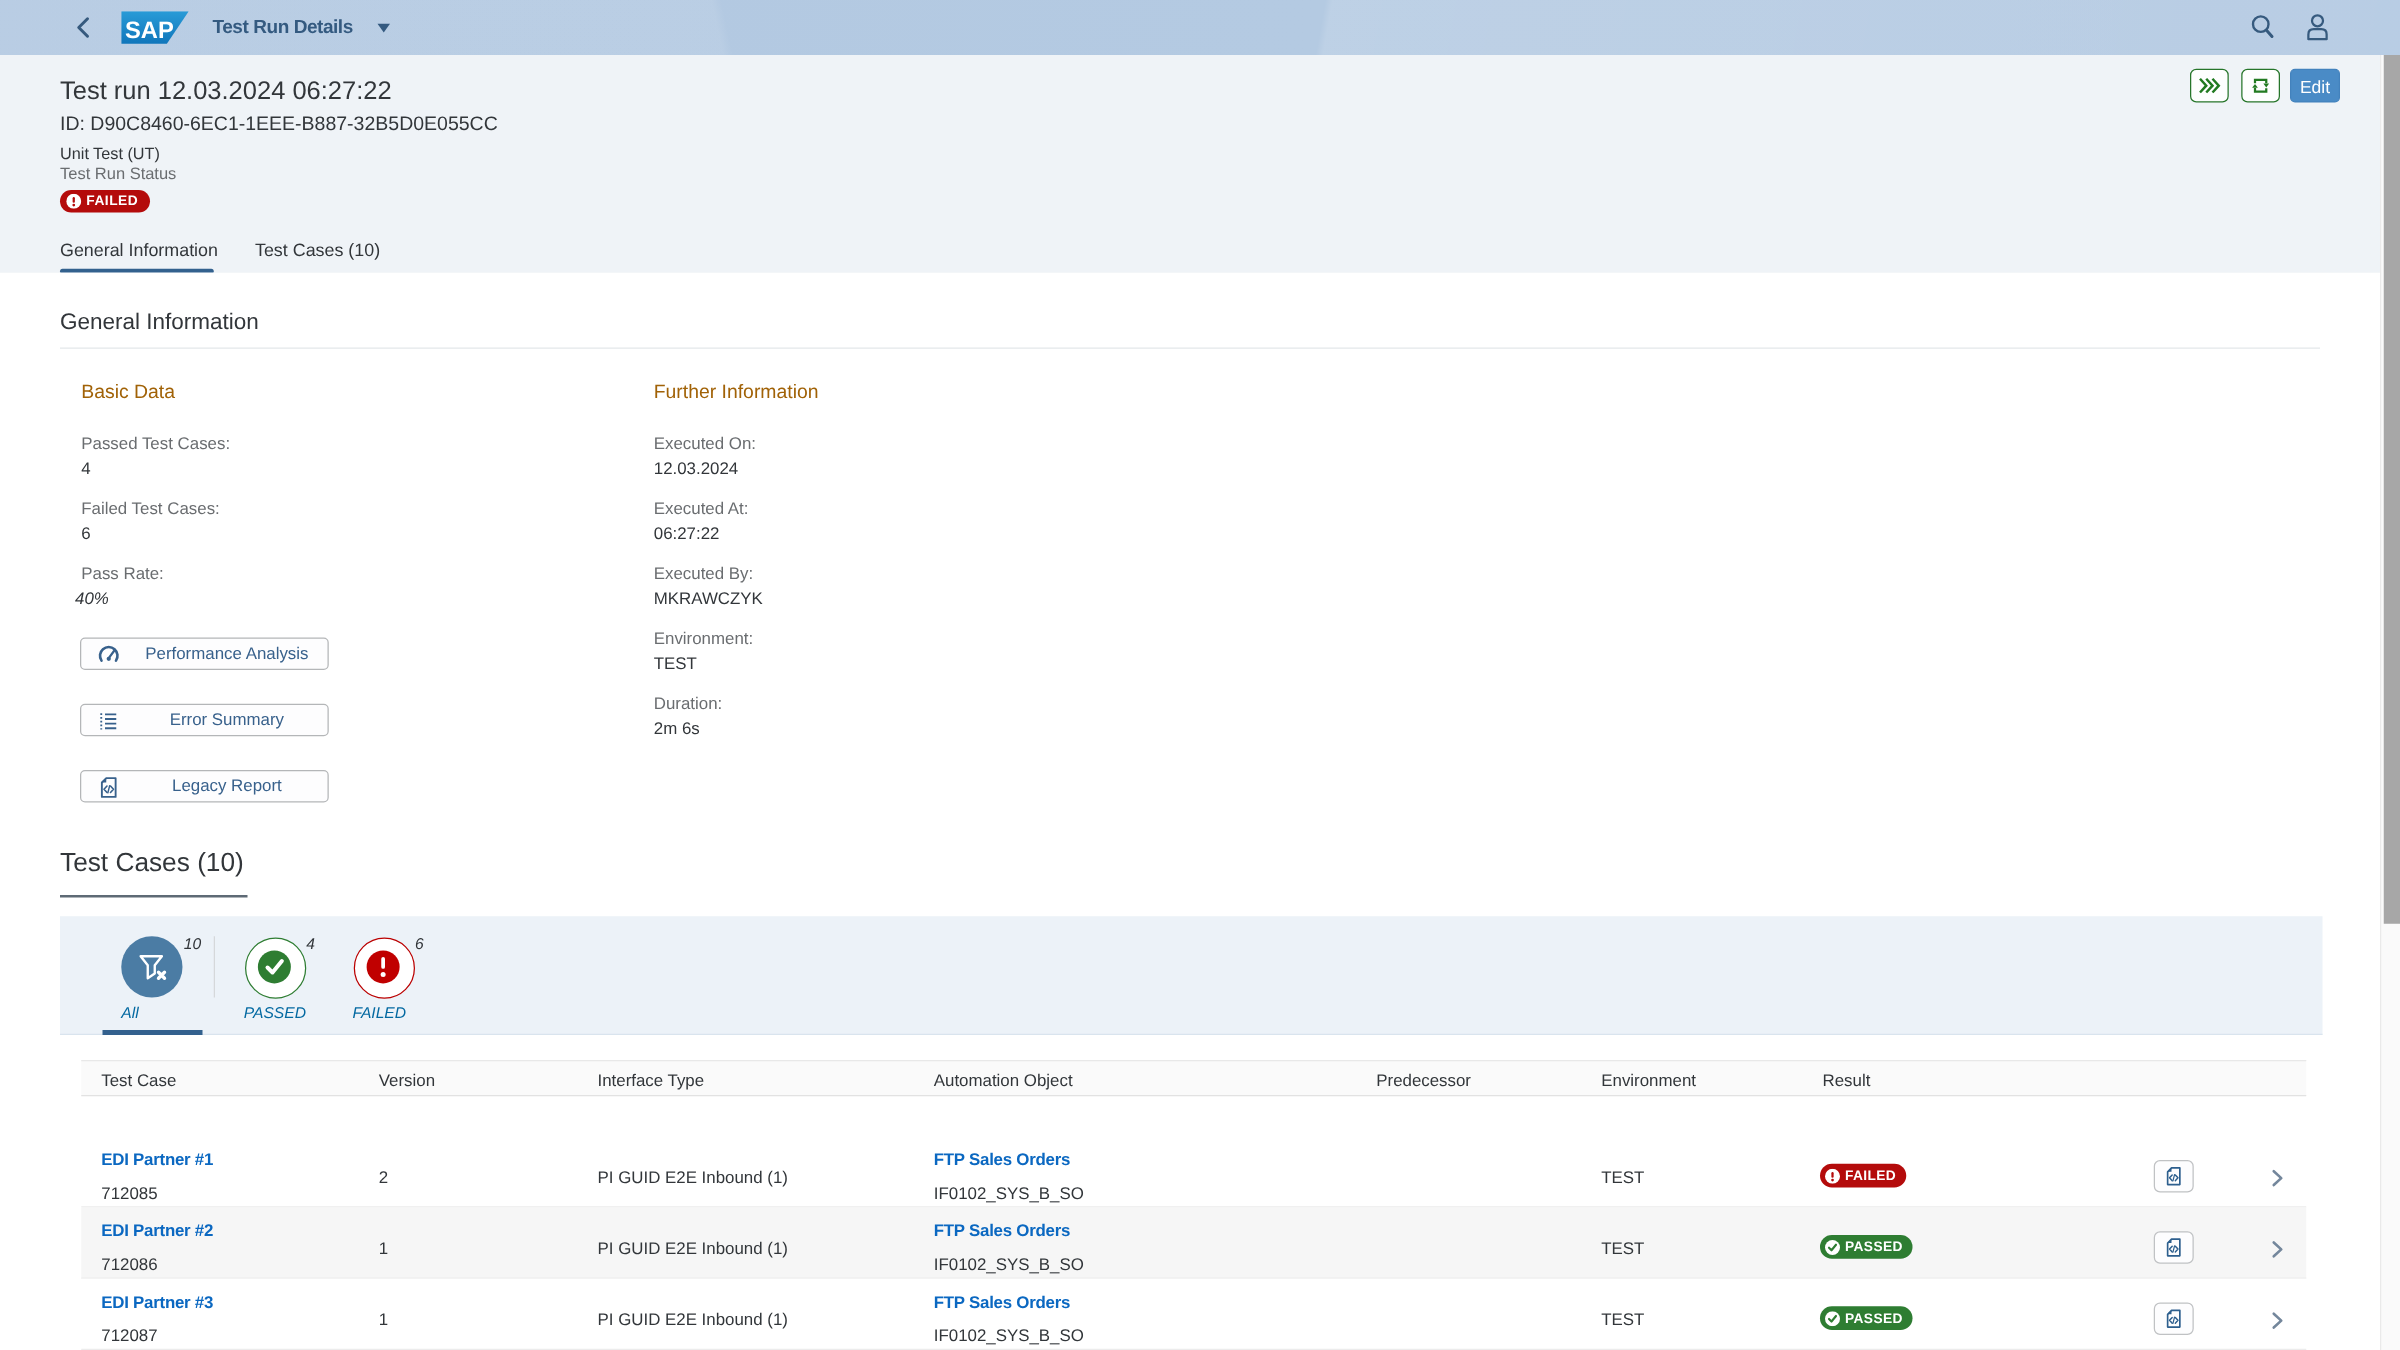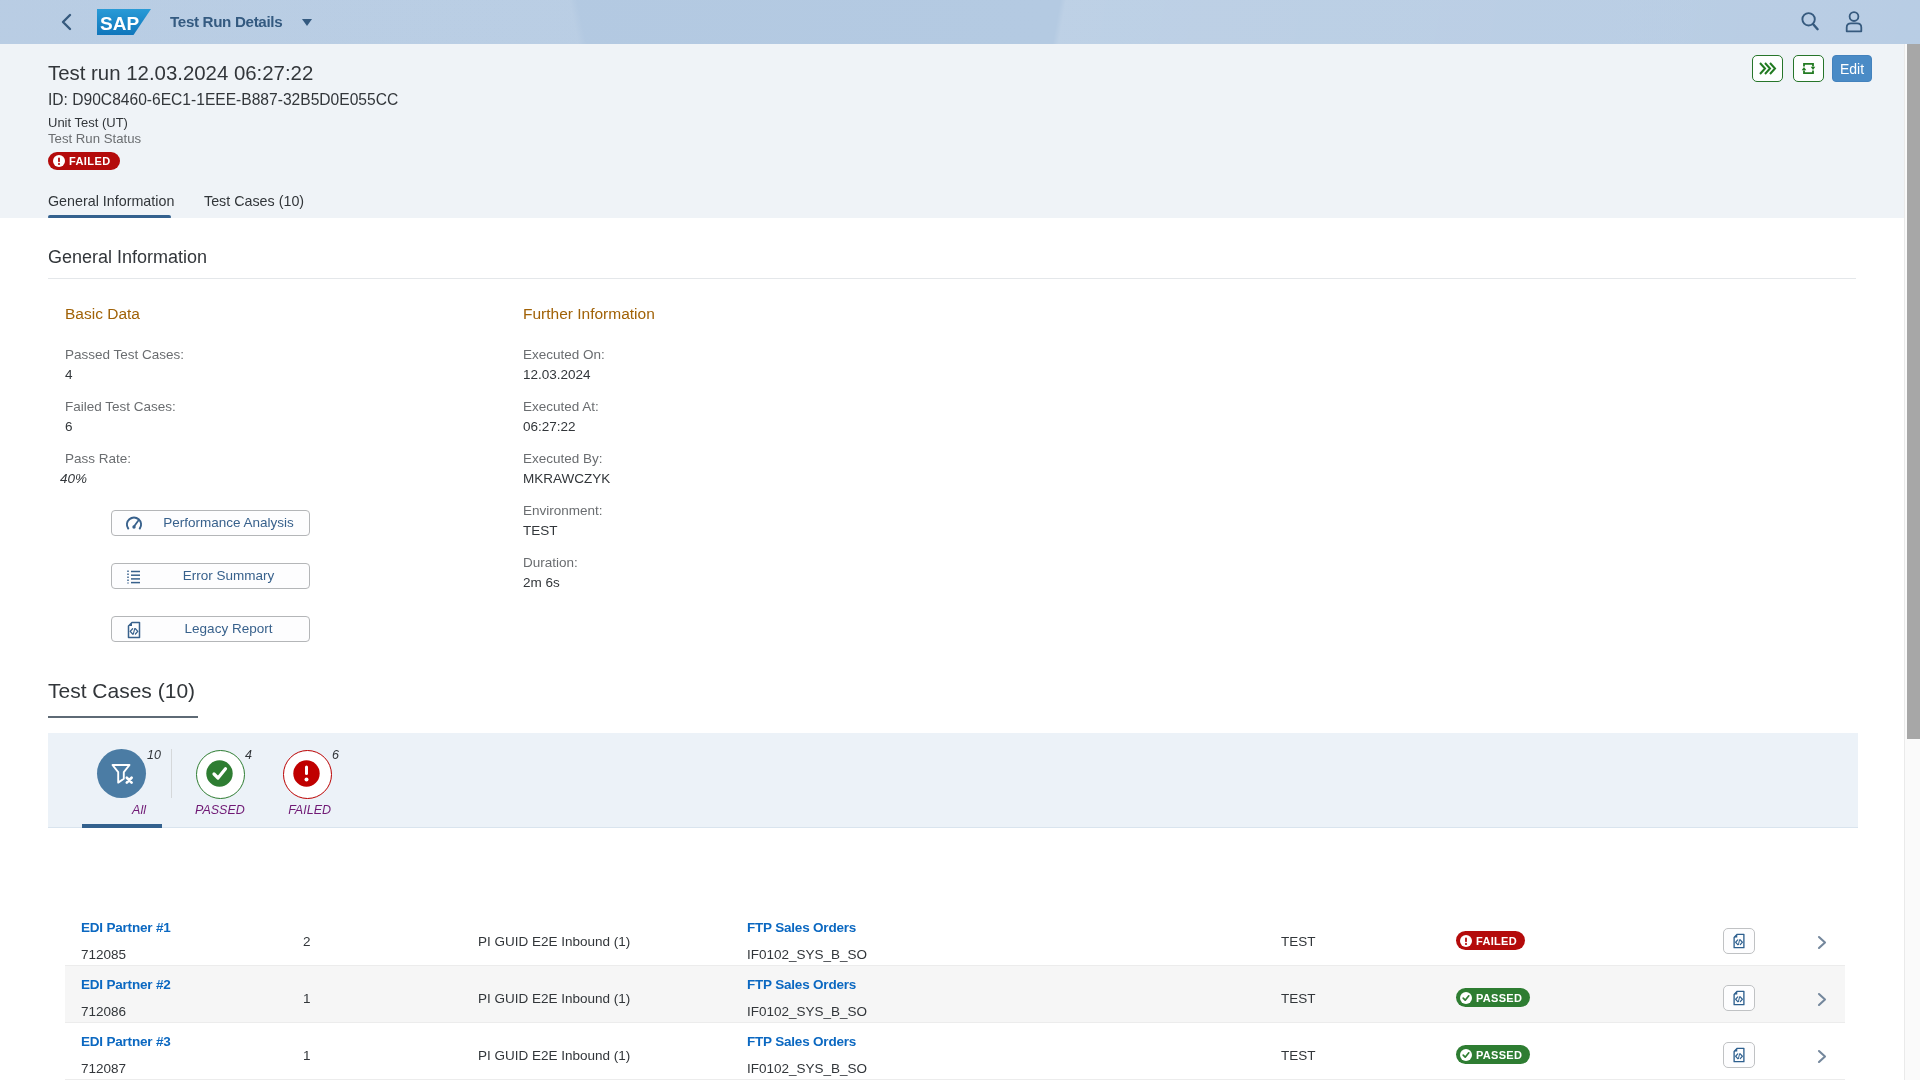--- a/index.html
+++ b/index.html
@@ -37,30 +37,30 @@
 #tabsel { position:absolute; left:48px; top:215px; width:123px; height:4px; background:#33618e; border-radius:2px; }
 
 
 #content { position:absolute; left:0; top:218px; width:1904px; height:862px; background:#fff; }
 .h2 { position:absolute; font-size:18px; color:#32363a; }
 .h2b { position:absolute; font-size:21px; color:#32363a; }
 .hr { position:absolute; height:1px; background:#e4e7ea; }
 .flabel { position:absolute; font-size:13.5px; color:#6a6d70; }
 .fvalue { position:absolute; font-size:13.5px; color:#32363a; }
 .subhead { position:absolute; font-size:15.5px; color:#a16207; }
-.fbtn { position:absolute; left:64px; width:199px; height:26px; background:#fdfdfe; border:1px solid #b4b6b8; border-radius:4px;margin-left:47px; }
+.fbtn { position:absolute; left:64px; width:199px; height:26px; background:#fdfdfe; border:1px solid #b4b6b8; border-radius:4px; }
 .fbtn span { position:absolute; left:36px; right:0; top:0; height:24px; line-height:24px; text-align:center; font-size:13.5px; color:#38618c; }
 .fbtn svg { position:absolute; left:13px; top:4px; }
 
 
 #strip { position:absolute; left:48px; top:515px; width:1810px; height:95px; background:#ecf2f8; border-bottom:1px solid #d9e4ee;font-style:italic; }
 #stripsel { position:absolute; left:34px; top:91px; width:80px; height:4px; background:#33618e; }
 .circ { position:absolute; width:49px; height:49px; border-radius:50%; }
 .cnt { position:absolute; font-size:12.5px; color:#32363a; }
-.clab { position:absolute; font-size:12.5px; color:#701a75; top:70px; text-align:right; }
+.clab { position:absolute; font-size:12.5px; color:#0369a1; top:70px; text-align:left; }
 #vsep { position:absolute; left:123px; top:16px; width:1px; height:49px; background:#d5d8da; }
 
 
 .trow { position:absolute; left:65px; width:1780px; }
 #thead { height:29px; background:#fafafa; border-top:1px solid #e8e8e8; border-bottom:1px solid #e2e2e2;}
 #tgroup { height:32px; background:#f0f0f0; border-bottom:1px solid #e2e2e2;}
 .hcell { position:absolute; top:8px; font-size:13.5px; color:#32363a; }
 .r { height:57px; background:#fff; border-bottom:1px solid #ececec; }
 .r.alt { background:#f6f6f6; }
 .link { position:absolute; top:11px; font-size:13.5px; font-weight:bold; color:#0b68c1; letter-spacing:-0.2px; }
@@ -228,20 +228,29 @@
         <circle cx="22.5" cy="22.5" r="13.2" fill="#c00000"></circle>
         <rect x="21" y="14.5" width="3" height="9.5" rx="1.5" fill="#fff"></rect>
         <circle cx="22.5" cy="28.5" r="2" fill="#fff"></circle>
       </svg>
     </div>
     <div class="cnt" style="left:284px; top:15px;">6</div>
     <div class="clab" style="left:234px; width:49px;">FAILED</div>
     <div id="stripsel"></div>
   </div>
 
+  <div class="trow" id="thead" style="top:848px;">
+    <div class="hcell" style="left:16px;">Test Case</div>
+    <div class="hcell" style="left:238px;">Version</div>
+    <div class="hcell" style="left:413px;">Interface Type</div>
+    <div class="hcell" style="left:682px;">Automation Object</div>
+    <div class="hcell" style="left:1036px;">Predecessor</div>
+    <div class="hcell" style="left:1216px;">Environment</div>
+    <div class="hcell" style="left:1393px;">Result</div>
+  </div>
 
   <div class="trow r" style="top:909px;">
     <div class="link" style="left:16px;">EDI Partner #1</div>
     <div class="sub" style="left:16px;">712085</div>
     <div class="mid" style="left:238px;">2</div>
     <div class="mid" style="left:413px;">PI GUID E2E Inbound (1)</div>
     <div class="link" style="left:682px;">FTP Sales Orders</div>
     <div class="sub" style="left:682px;">IF0102_SYS_B_SO</div>
     <div class="mid" style="left:1216px;">TEST</div>
     <div class="pill red" style="left:1391px;">

